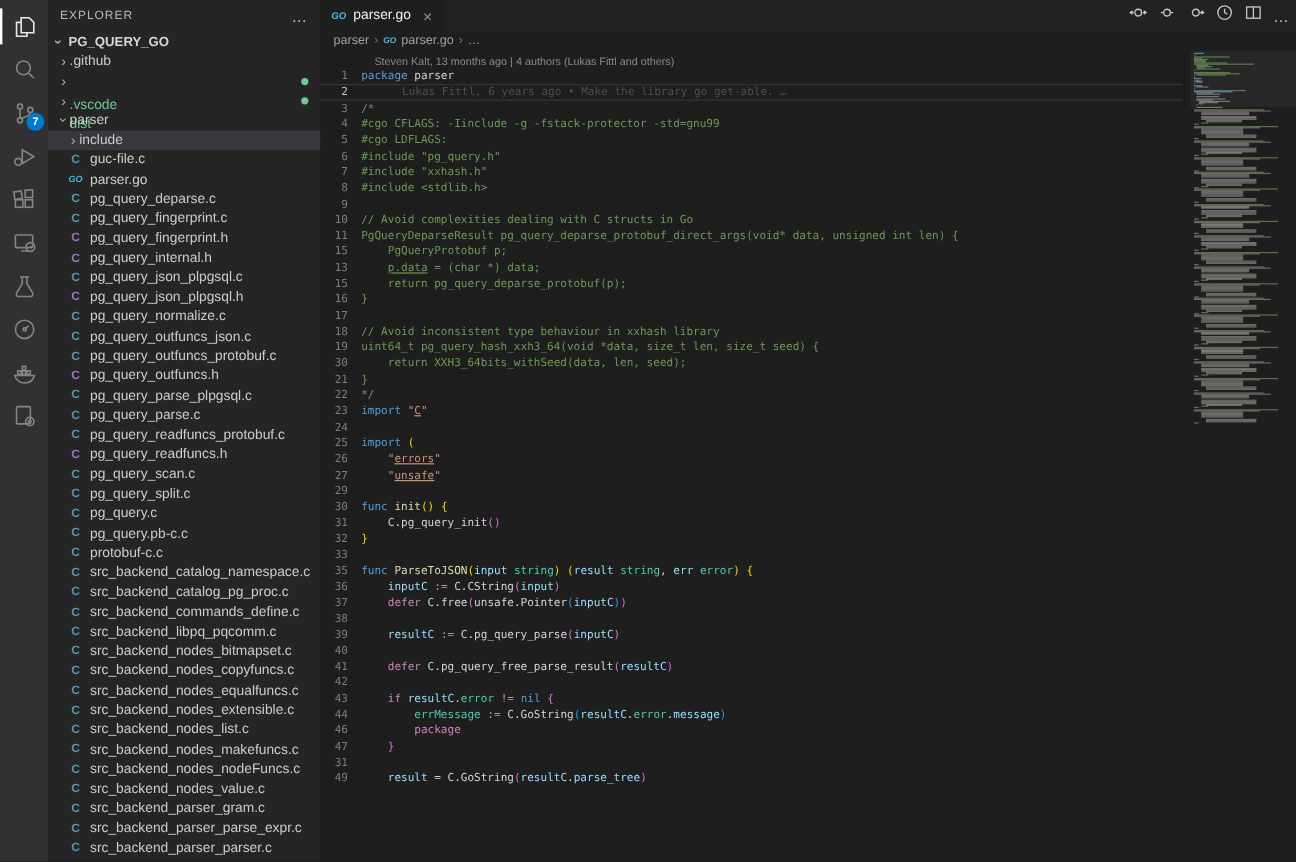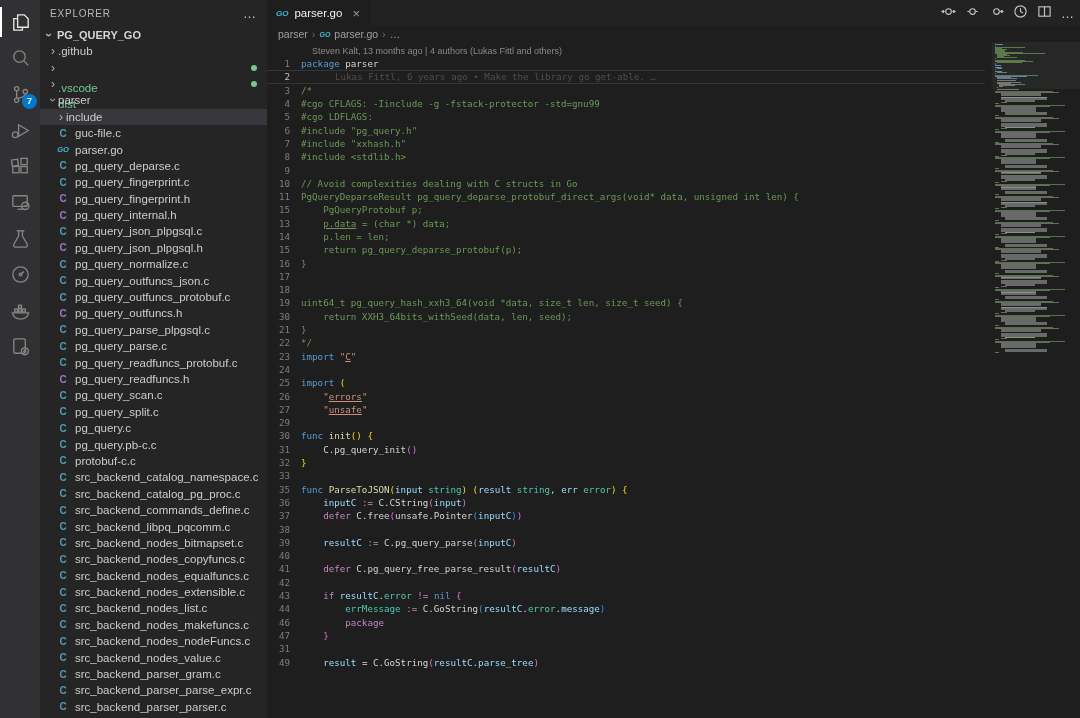--- a/index.html
+++ b/index.html
@@ -430,37 +430,34 @@
           </div>
           <div class="code-line">
             <span class="gutter">15</span>
             <span class="ctext"><span class="tk-m">    PgQueryProtobuf p;</span></span>
           </div>
           <div class="code-line">
             <span class="gutter">13</span>
             <span class="ctext"><span class="tk-m">    </span><span class="tk-mu">p.data</span><span class="tk-m"> = (char *) data;</span></span>
           </div>
           <div class="code-line">
-            <span class="gutter">14</span>
-            <span class="ctext"><span class="tk-m">    p.len = len;</span></span>
-          </div>
-          <div class="code-line">
             <span class="gutter">15</span>
             <span class="ctext"><span class="tk-m">    return pg_query_deparse_protobuf(p);</span></span>
           </div>
           <div class="code-line">
             <span class="gutter">16</span>
             <span class="ctext"><span class="tk-m">}</span></span>
           </div>
           <div class="code-line">
             <span class="gutter">17</span>
             <span class="ctext"></span>
           </div>
           <div class="code-line">
             <span class="gutter">18</span>
+            <span class="ctext"><span class="tk-m">// Avoid inconsistent type behaviour in xxhash library</span></span>
           </div>
           <div class="code-line">
             <span class="gutter">19</span>
             <span class="ctext"><span class="tk-m">uint64_t pg_query_hash_xxh3_64(void *data, size_t len, size_t seed) {</span></span>
           </div>
           <div class="code-line">
             <span class="gutter">30</span>
             <span class="ctext"><span class="tk-m">    return XXH3_64bits_withSeed(data, len, seed);</span></span>
           </div>
           <div class="code-line">

